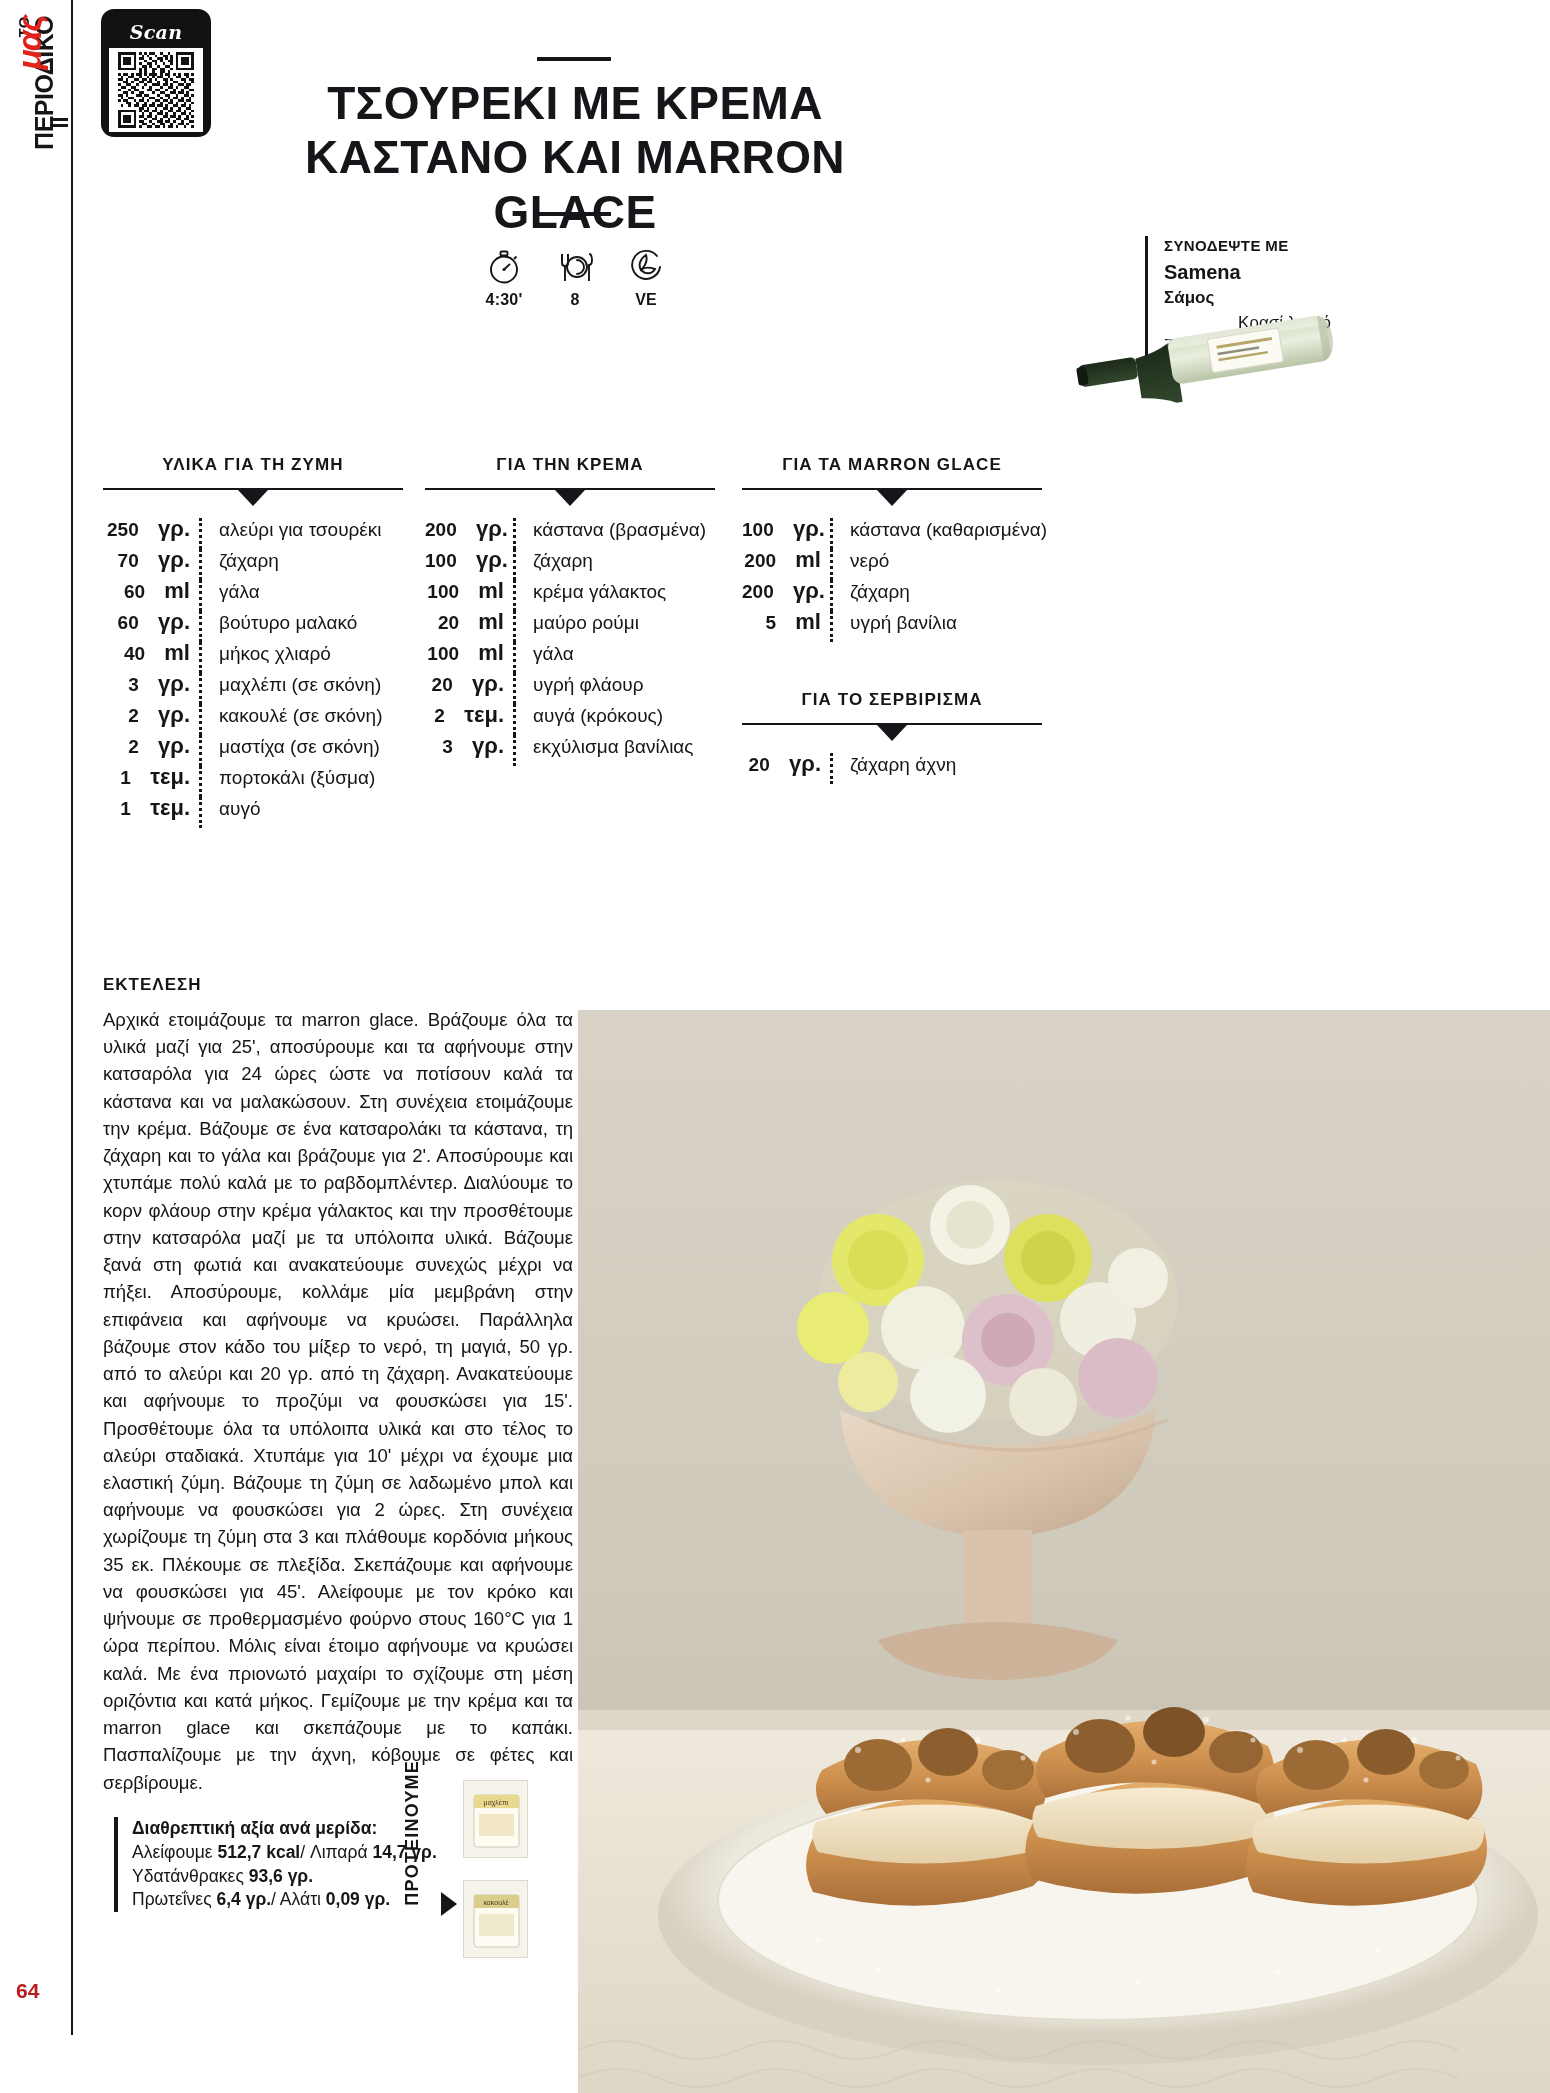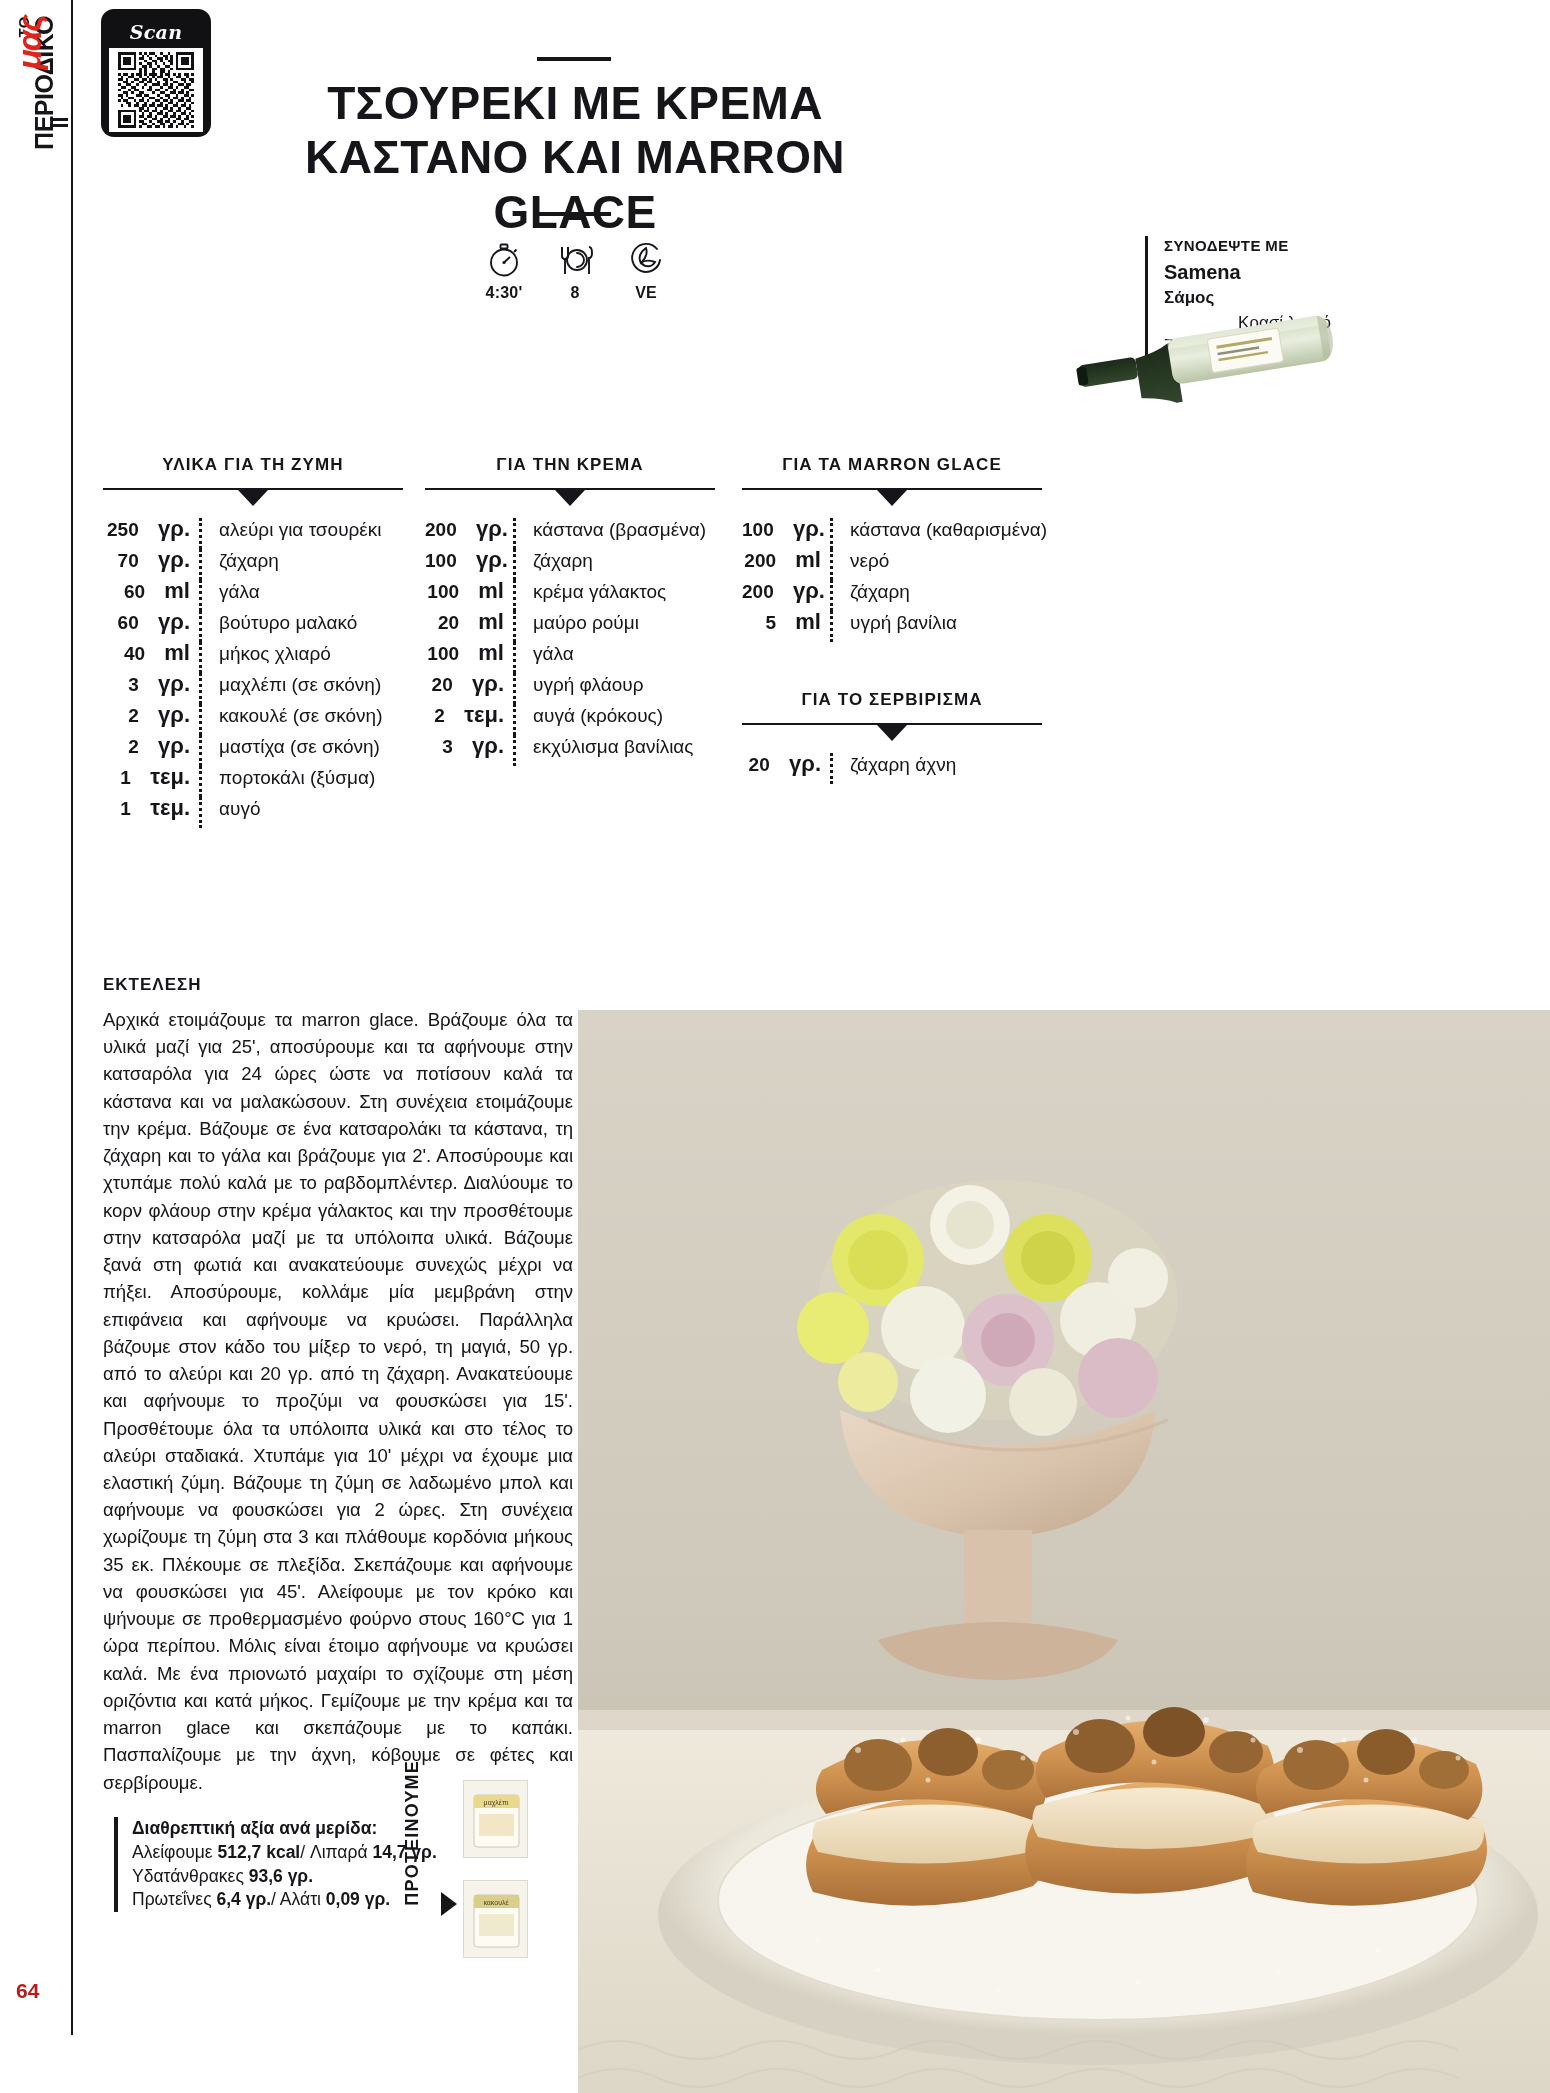--- a/index.html
+++ b/index.html
@@ -83,21 +83,21 @@
     font-size:46px; font-weight:800; line-height:1.18;
     letter-spacing:.4px; text-transform:uppercase;
   }
   #title-rule-bottom {
     position:absolute; left:537px; top:212px; width:74px; height:4px;
     background:#16161a;
   }
 
   
   #meta-row {
-    position:absolute; left:475px; top:239px; width:200px;
+    position:absolute; left:475px; top:246px; width:200px;
     display:flex; justify-content:space-between; align-items:flex-end;
   }
   .meta-item { width:58px; text-align:center; }
   .meta-icon { height:42px; display:flex; align-items:center; justify-content:center; }
   .meta-label {
     margin-top:3px; font-size:16px; font-weight:700; letter-spacing:.2px;
   }
 
   
   #pairing {

